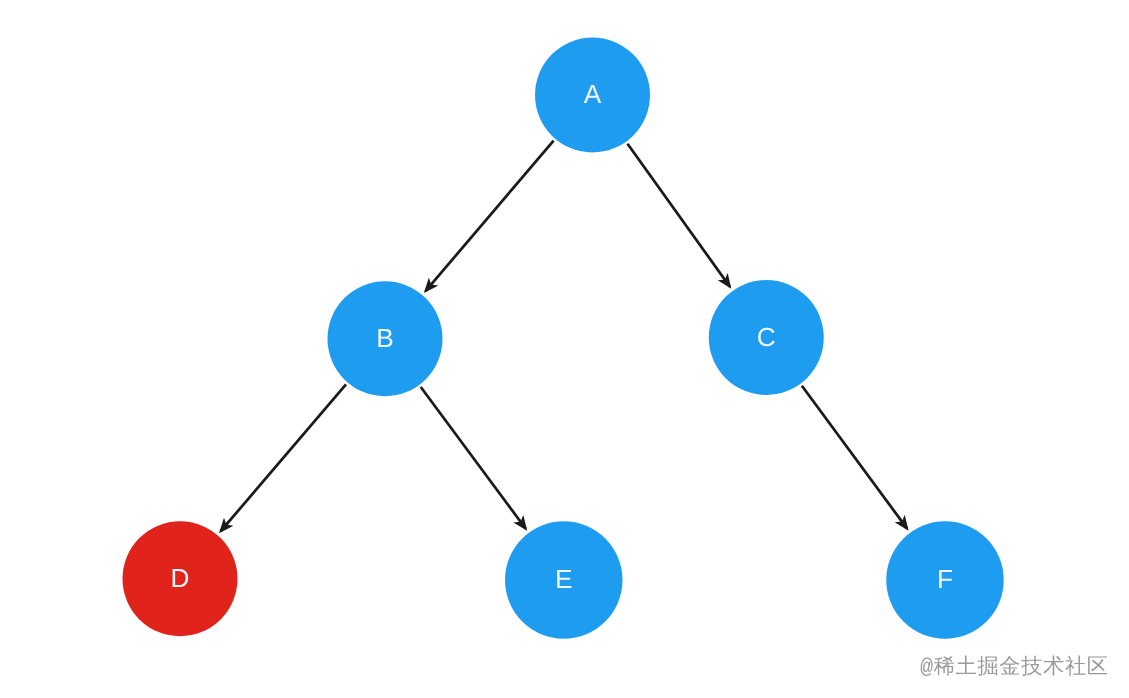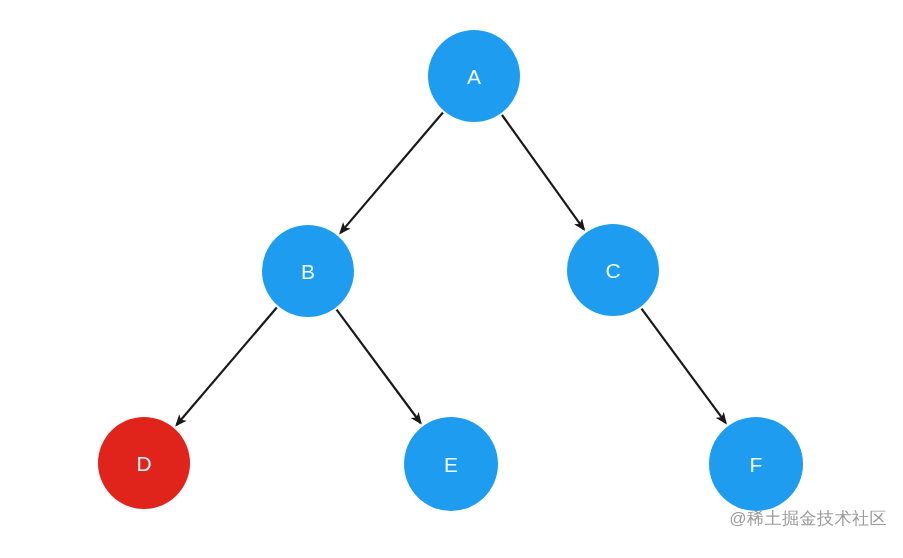--- a/index.html
+++ b/index.html
@@ -21,25 +21,26 @@
     left: 0;
   }
   .node-label {
     font-family: "Liberation Sans", "DejaVu Sans", sans-serif;
     font-size: 21px;
     fill: #f2f9fe;
   }
   .watermark {
     position: absolute;
     right: 16px;
-    bottom: 28px;
+    bottom: 14px;
     font-size: 17px;
     letter-spacing: 0.5px;
     color: #9a9a9a;
     user-select: none;
+    font-family: Liberation Mono, monospace;
   }
 </style>
 </head>
 <body>
 
 <div class="canvas">
   <svg width="903" height="558" viewBox="0 0 903 558" xmlns="http://www.w3.org/2000/svg">
       <defs>
         <marker id="arrowhead" markerWidth="12" markerHeight="10" refX="10" refY="5" orient="auto" markerUnits="userSpaceOnUse">
           <path d="M0,0 L12,5 L0,10 L3,5 Z" fill="#1a1a1a"></path>

